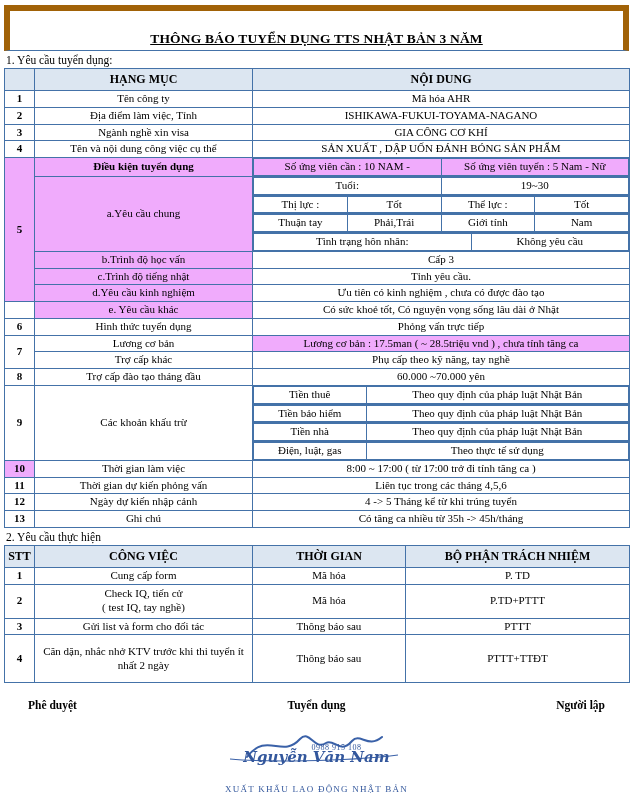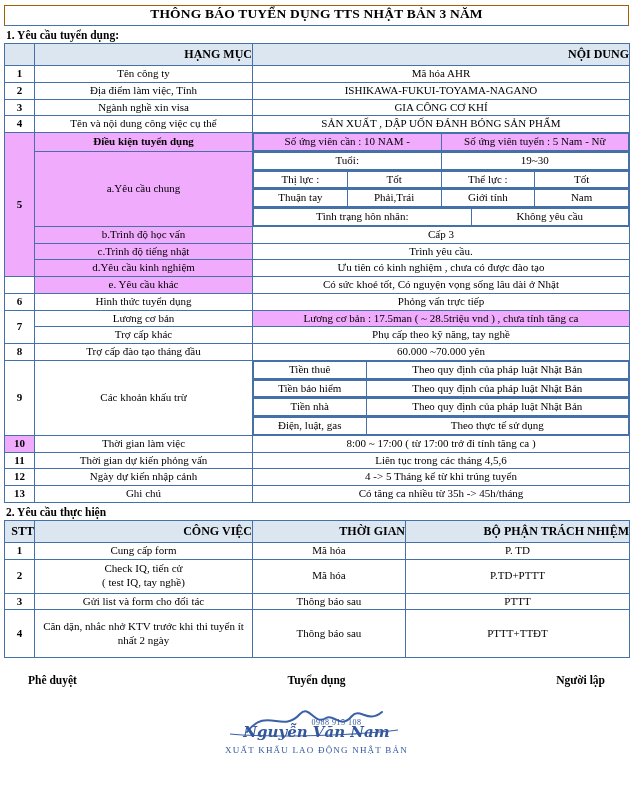--- a/index.html
+++ b/index.html
@@ -16,51 +16,52 @@
     position: relative;
     overflow: hidden;
   }
   .page {
     width: 633px;
     height: 807px;
     position: relative;
     box-sizing: border-box;
   }
   .title-bar {
-    border: 1px solid #a16207;
+    border: 6px solid #a16207;
     border-bottom: 1px solid #4472a8;
     margin: 5px 4px 0 4px;
     text-align: center;
     font-weight: bold;
     font-size: 13.5px;
-    padding: 0 0 3px 0;
+    padding: 20px 0 3px 0;
     letter-spacing: 0.2px;
+    text-decoration: underline;
   }
   .section-label {
-    font-weight: bold;
+    font-weight: normal;
     font-size: 11.5px;
     padding: 3px 0 2px 6px;
   }
   table {
     border-collapse: collapse;
     table-layout: fixed;
     margin: 0 4px;
     width: 625px;
   }
   td, th {
     border: 1px solid #4472a8;
     padding: 1px 3px;
     vertical-align: middle;
     font-size: 11px;
     line-height: 1.25;
   }
   .hdr {
     background: #dce6f1;
     font-weight: bold;
-    text-align: right;
+    text-align: center;
     font-size: 12px;
     padding: 3px 0;
   }
   .ctr { text-align: center; }
   .lft { text-align: center; }
   .bold { font-weight: bold; }
   .num { text-align: center; width: 30px; }
   .shade { background: #f0abfc; }
   .nested {
     border-collapse: collapse;
@@ -97,21 +98,21 @@
     font-size: 8px;
     color: #33579c;
     letter-spacing: 0.5px;
     margin-top: -20px;
     margin-left: 40px;
   }
   .stamp .sub {
     font-size: 9px;
     letter-spacing: 1.2px;
     color: #33579c;
-    margin-top: 4px;
+    margin-top: 18px;
   }
   .swirl { display: block; margin: 0 auto; }
 </style>
 </head>
 <body>
 
 <div class="page">
 
   <div class="title-bar">THÔNG BÁO TUYỂN DỤNG TTS NHẬT BẢN 3 NĂM</div>
 
@@ -243,21 +244,21 @@
             </table>
         </td>
       </tr>
 
       <tr>
         <td class="lft shade">b.Trình độ học vấn</td>
         <td class="ctr">Cấp 3</td>
       </tr>
       <tr>
         <td class="lft shade">c.Trình độ tiếng nhật</td>
-        <td class="ctr">Trình yêu cầu.</td>
+        <td class="ctr">Tỉnh yêu cầu.</td>
       </tr>
       <tr>
         <td class="lft shade">d.Yêu cầu kinh nghiệm</td>
         <td class="ctr">Ưu tiên có kinh nghiệm , chưa có được đào tạo</td>
       </tr>
       <tr>
         <td class="num bold"></td>
         <td class="lft shade">e. Yêu cầu khác</td>
         <td class="ctr">Có sức khoẻ tốt, Có nguyện vọng sống lâu dài ở Nhật</td>
       </tr>

